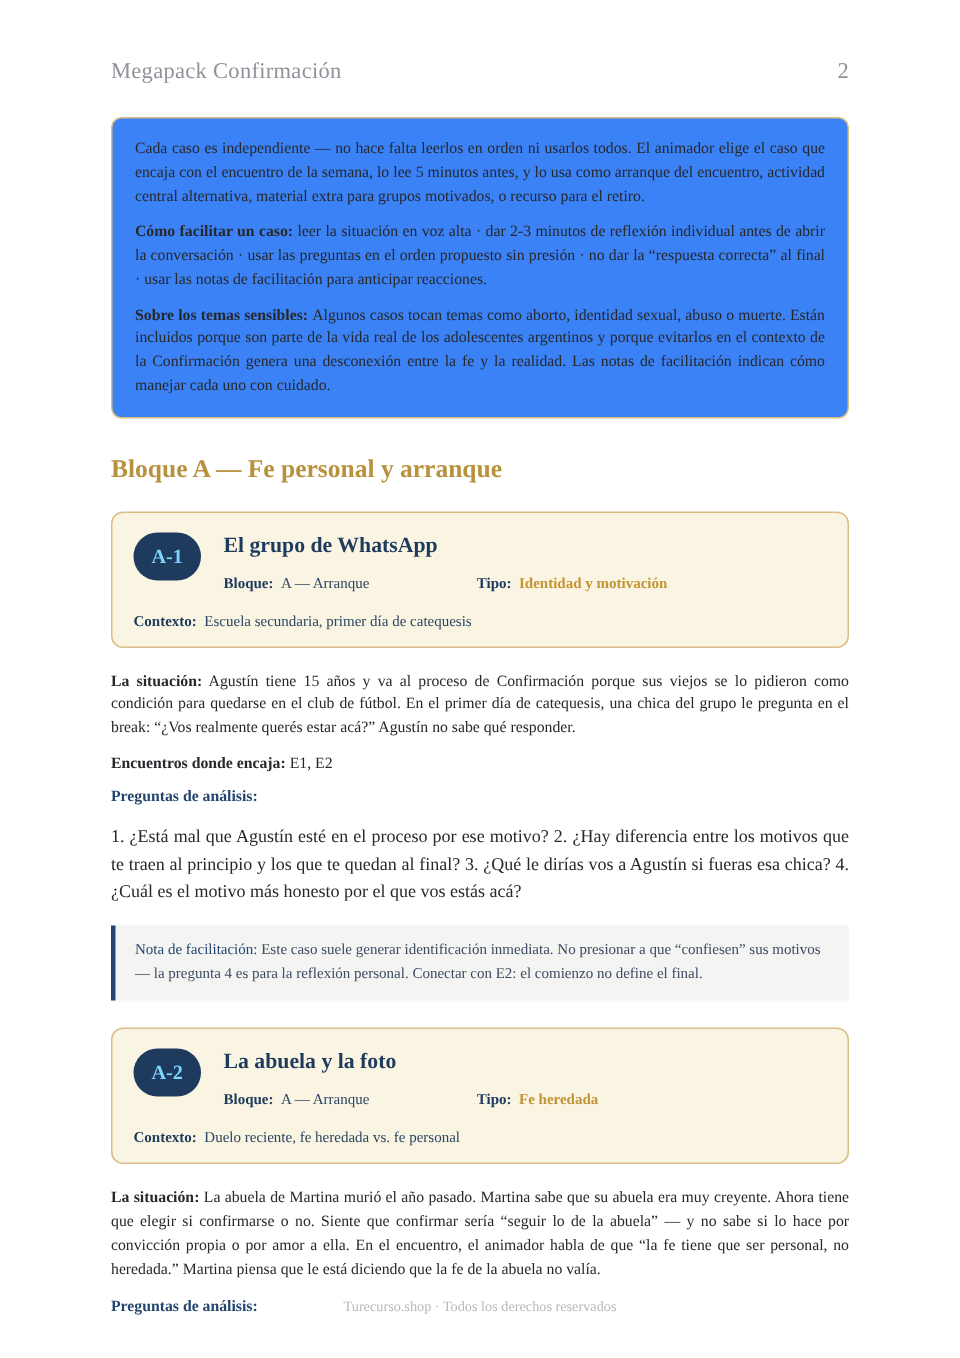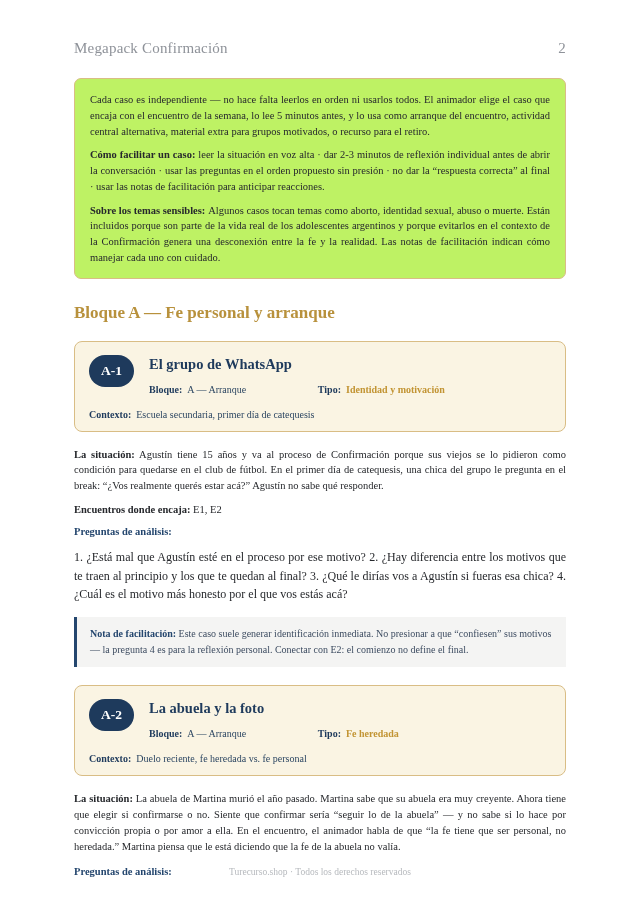--- a/index.html
+++ b/index.html
@@ -17,21 +17,21 @@
   
   .page-header {
     display: flex; justify-content: space-between; align-items: baseline;
     padding-top: 40px;
     font-size: 15px; color: #8e9299; letter-spacing: .2px;
   }
 
   
   .intro-box {
     margin-top: 21px;
-    background: #bef264;
+    background: #3b82f6;
     border: 1px solid #d9bd85;
     border-radius: 7px;
     padding: 13px 15px 12px 15px;
   }
   .intro-box p {
     font-size: 10.5px; line-height: 1.5; text-align: justify; color: #26282c;
   }
   .intro-box p + p { margin-top: 8px; }
   .intro-box strong { color: #26282c; }
 
@@ -50,21 +50,21 @@
     margin-top: 18px;
     background: #faf4e3;
     border: 1px solid #d9bd85;
     border-radius: 8px;
     padding: 13px 14px 11px 14px;
   }
   .card-top { display: flex; align-items: flex-start; }
   .case-badge {
     flex: 0 0 auto;
     width: 45px; height: 32px;
-    background: #1e3a5c; color: #ffffff;
+    background: #1e3a5c; color: #7dd3fc;
     border-radius: 16px;
     display: flex; align-items: center; justify-content: center;
     font-size: 13.5px; font-weight: bold;
   }
   .card-head { flex: 1; margin-left: 15px; }
   .case-title {
     font-size: 14.5px; font-weight: bold; color: #1e3a5c;
     margin-top: 1px;
   }
   .meta-row { display: flex; margin-top: 11px; font-size: 10px; }
@@ -92,21 +92,21 @@
   }
 
   
   .nota-box {
     margin-top: 14px;
     background: #f4f4f3;
     border-left: 3px solid #24466e;
     padding: 9px 12px 9px 13px;
     font-size: 10px; line-height: 1.6; color: #3d4c61; text-align: left;
   }
-  .nota-box .nota-label { font-weight: bold; color: #24466e; }
+  .nota-box .nota-label { font-weight: normal; color: #24466e; }
 
   
   .page-footer {
     position: absolute; left: 0; right: 0; bottom: 28px;
     text-align: center;
     font-size: 9.5px; color: #b6b9bd;
   }
 </style>
 </head>
 <body>

